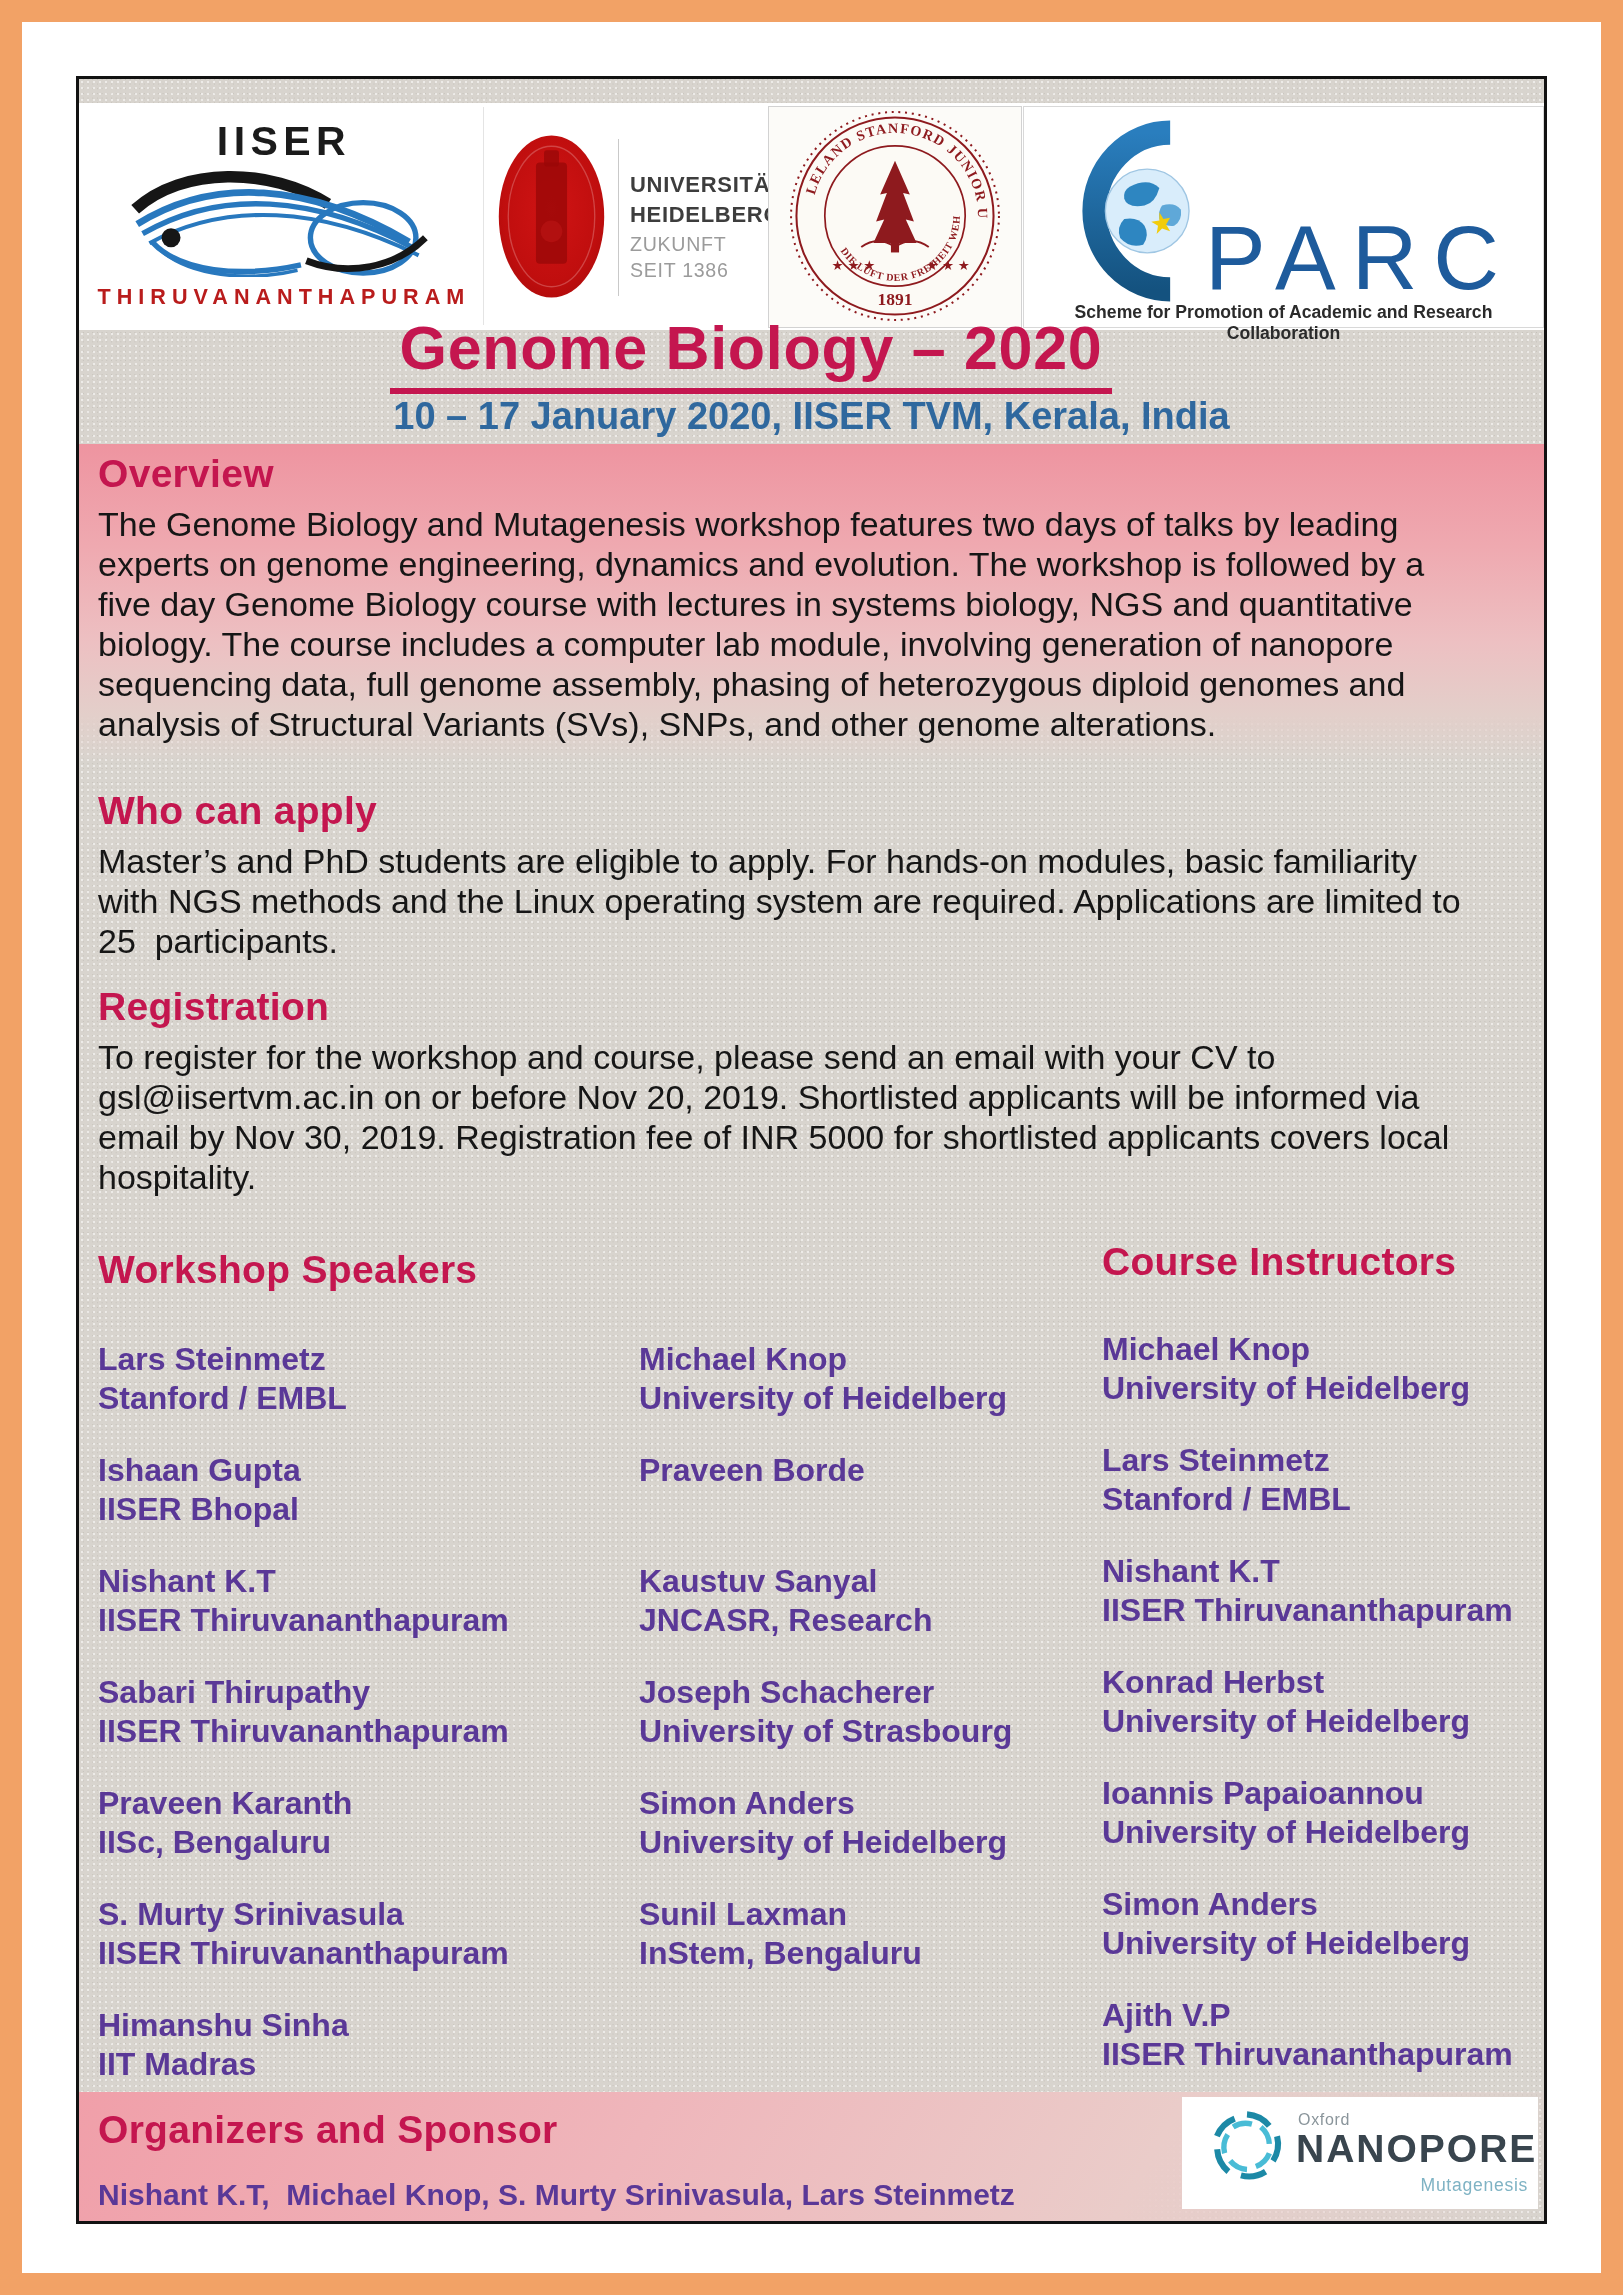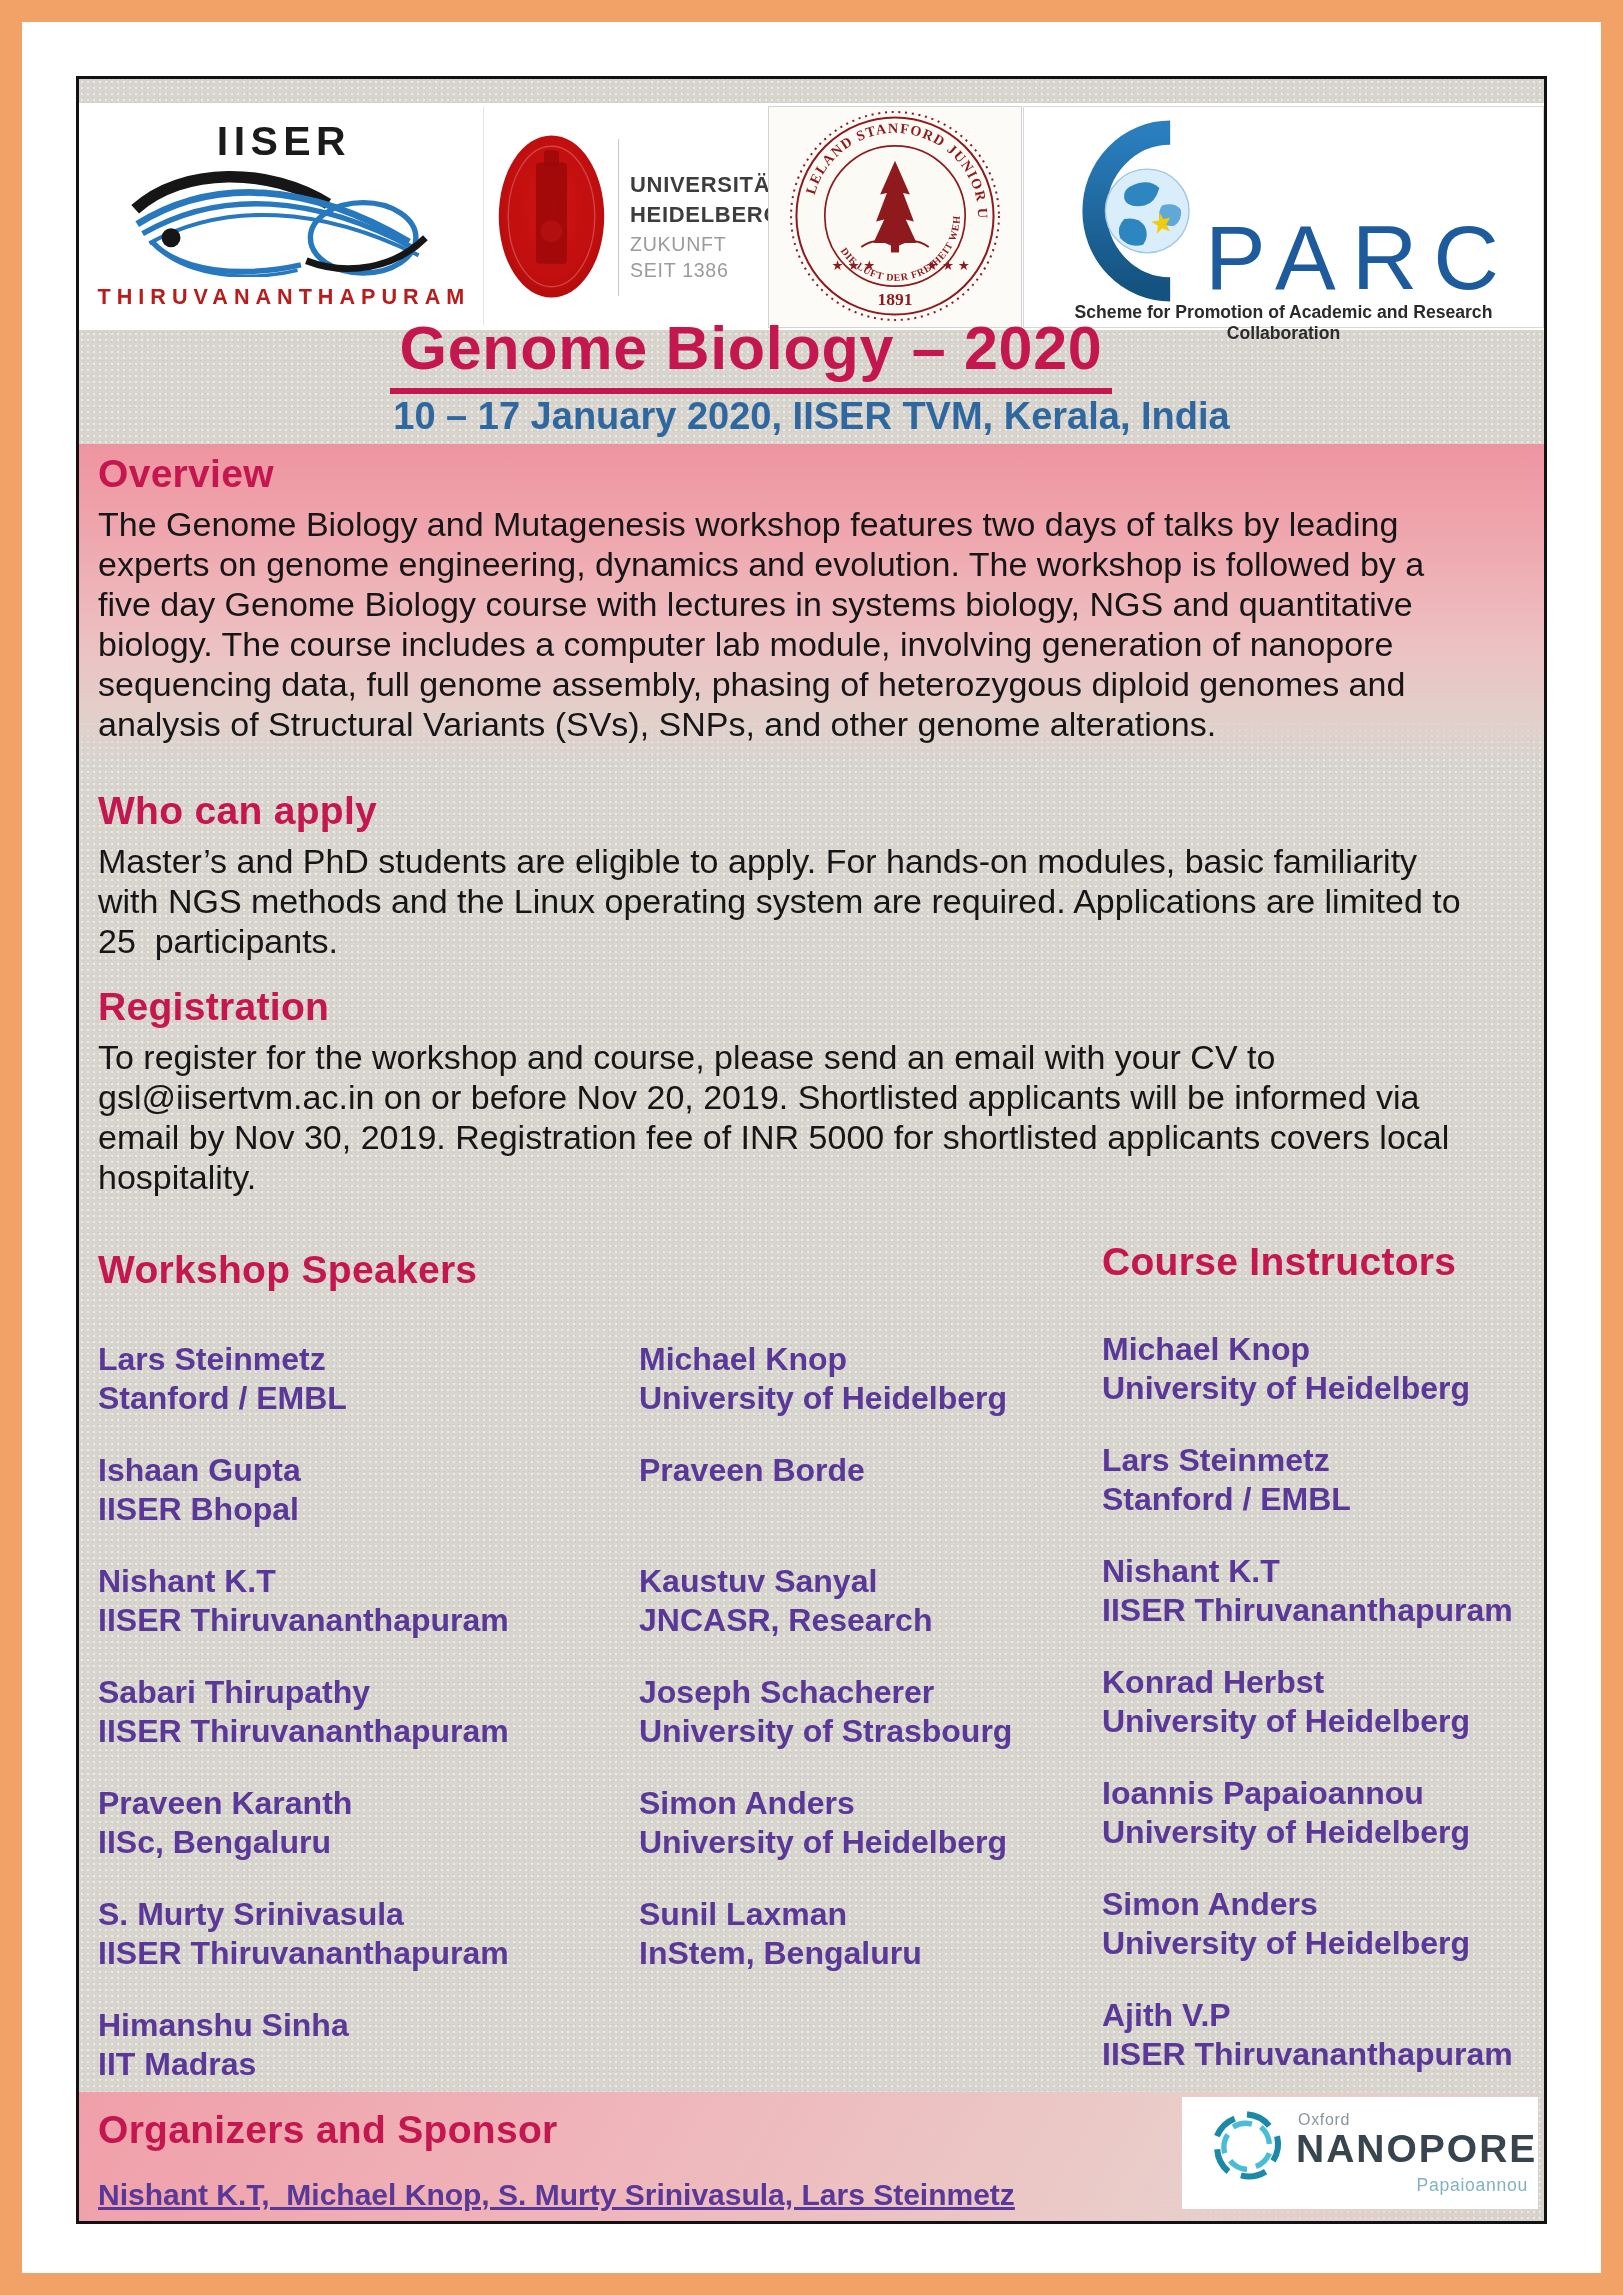--- a/index.html
+++ b/index.html
@@ -73,21 +73,21 @@
   .h-ci{left:1023px;top:1161px;}
   .col{position:absolute;width:514px;}
   .col1{left:19px;top:1261px;}
   .col2{left:560px;top:1261px;}
   .col3{left:1023px;top:1251px;width:446px;}
   .entry{margin:0 0 34px 0;height:77px;}
   .entry div{font-size:32px;line-height:39px;font-weight:bold;color:#5A3897;}
 
   
   .h-org{top:2029px;}
-  .org-names{position:absolute;left:19px;top:2099px;width:1150px;font-size:30px;font-weight:bold;color:#5A3897;white-space:pre-wrap;text-decoration:underline;}
+  .org-names{position:absolute;left:19px;top:2099px;width:1150px;font-size:30px;font-weight:bold;color:#5A3897;white-space:pre-wrap;}
   .nanopore-box{left:1103px;top:2018px;width:356px;height:112px;background:#ffffff;}
   .np-swirl{left:28px;top:12px;}
   .np-oxford{left:116px;top:13.5px;font-size:16px;color:#8A959B;letter-spacing:0.7px;}
   .np-word{left:114px;top:30px;font-size:39px;font-weight:bold;color:#39454E;letter-spacing:2px;}
   .np-tech{left:0px;top:78px;width:346px;text-align:right;font-size:17.6px;color:#7FB3C4;letter-spacing:0.7px;}
 </style>
 </head>
 <body>
 
 <div class="mat abs"></div>
@@ -312,17 +312,17 @@
         <path d="M55,20 A35,35 0 0 1 80,33" transform="rotate(36 55 55)"></path>
         <path d="M55,20 A35,35 0 0 1 80,33" transform="rotate(108 55 55)"></path>
         <path d="M55,20 A35,35 0 0 1 80,33" transform="rotate(180 55 55)"></path>
         <path d="M55,20 A35,35 0 0 1 80,33" transform="rotate(252 55 55)"></path>
         <path d="M55,20 A35,35 0 0 1 80,33" transform="rotate(324 55 55)"></path>
       </g>
       <circle cx="55" cy="55" r="18" fill="#ffffff"></circle>
     </svg>
     <div class="abs np-oxford">Oxford</div>
     <div class="abs np-word">NANOPORE</div>
-    <div class="abs np-tech">Papaioannou</div>
+    <div class="abs np-tech">Mutagenesis</div>
   </div>
 
 </div>
 
 
 </body></html>

